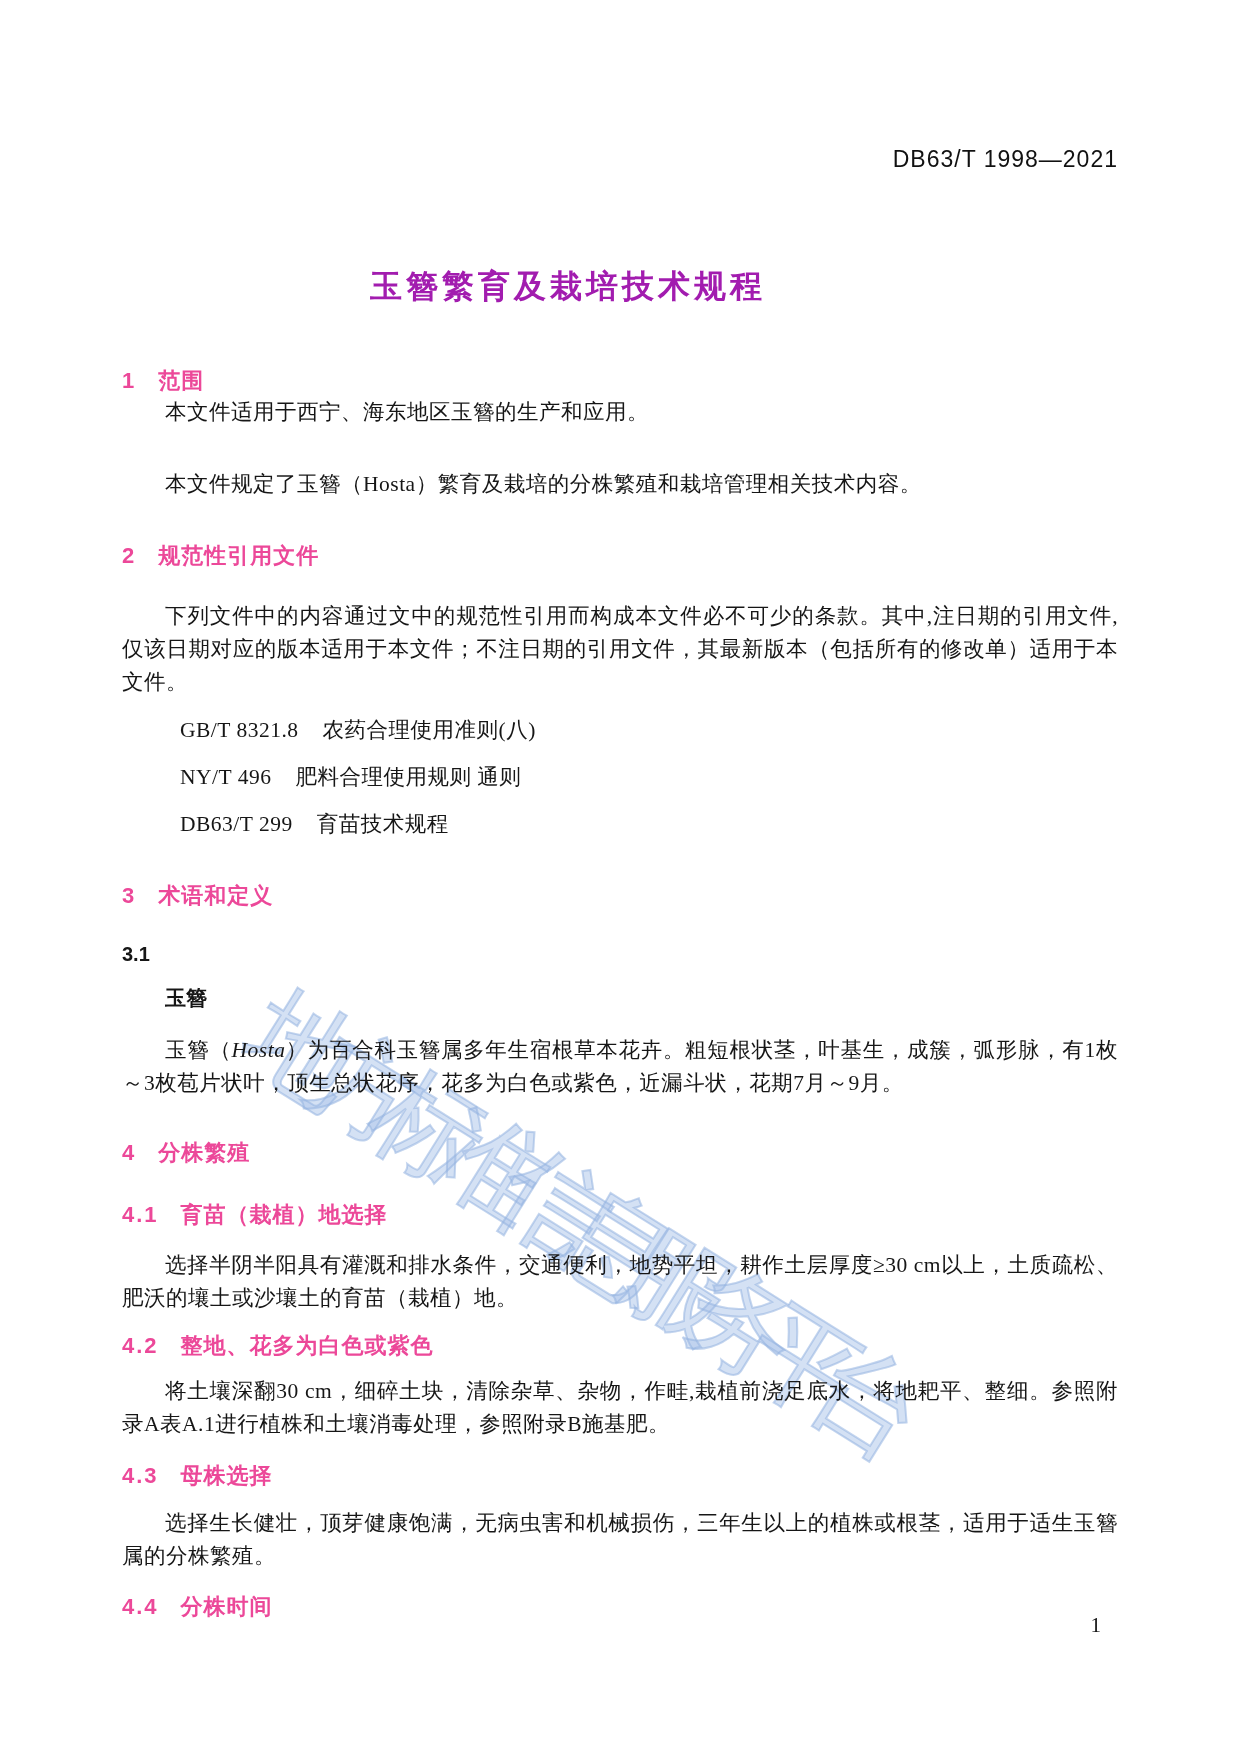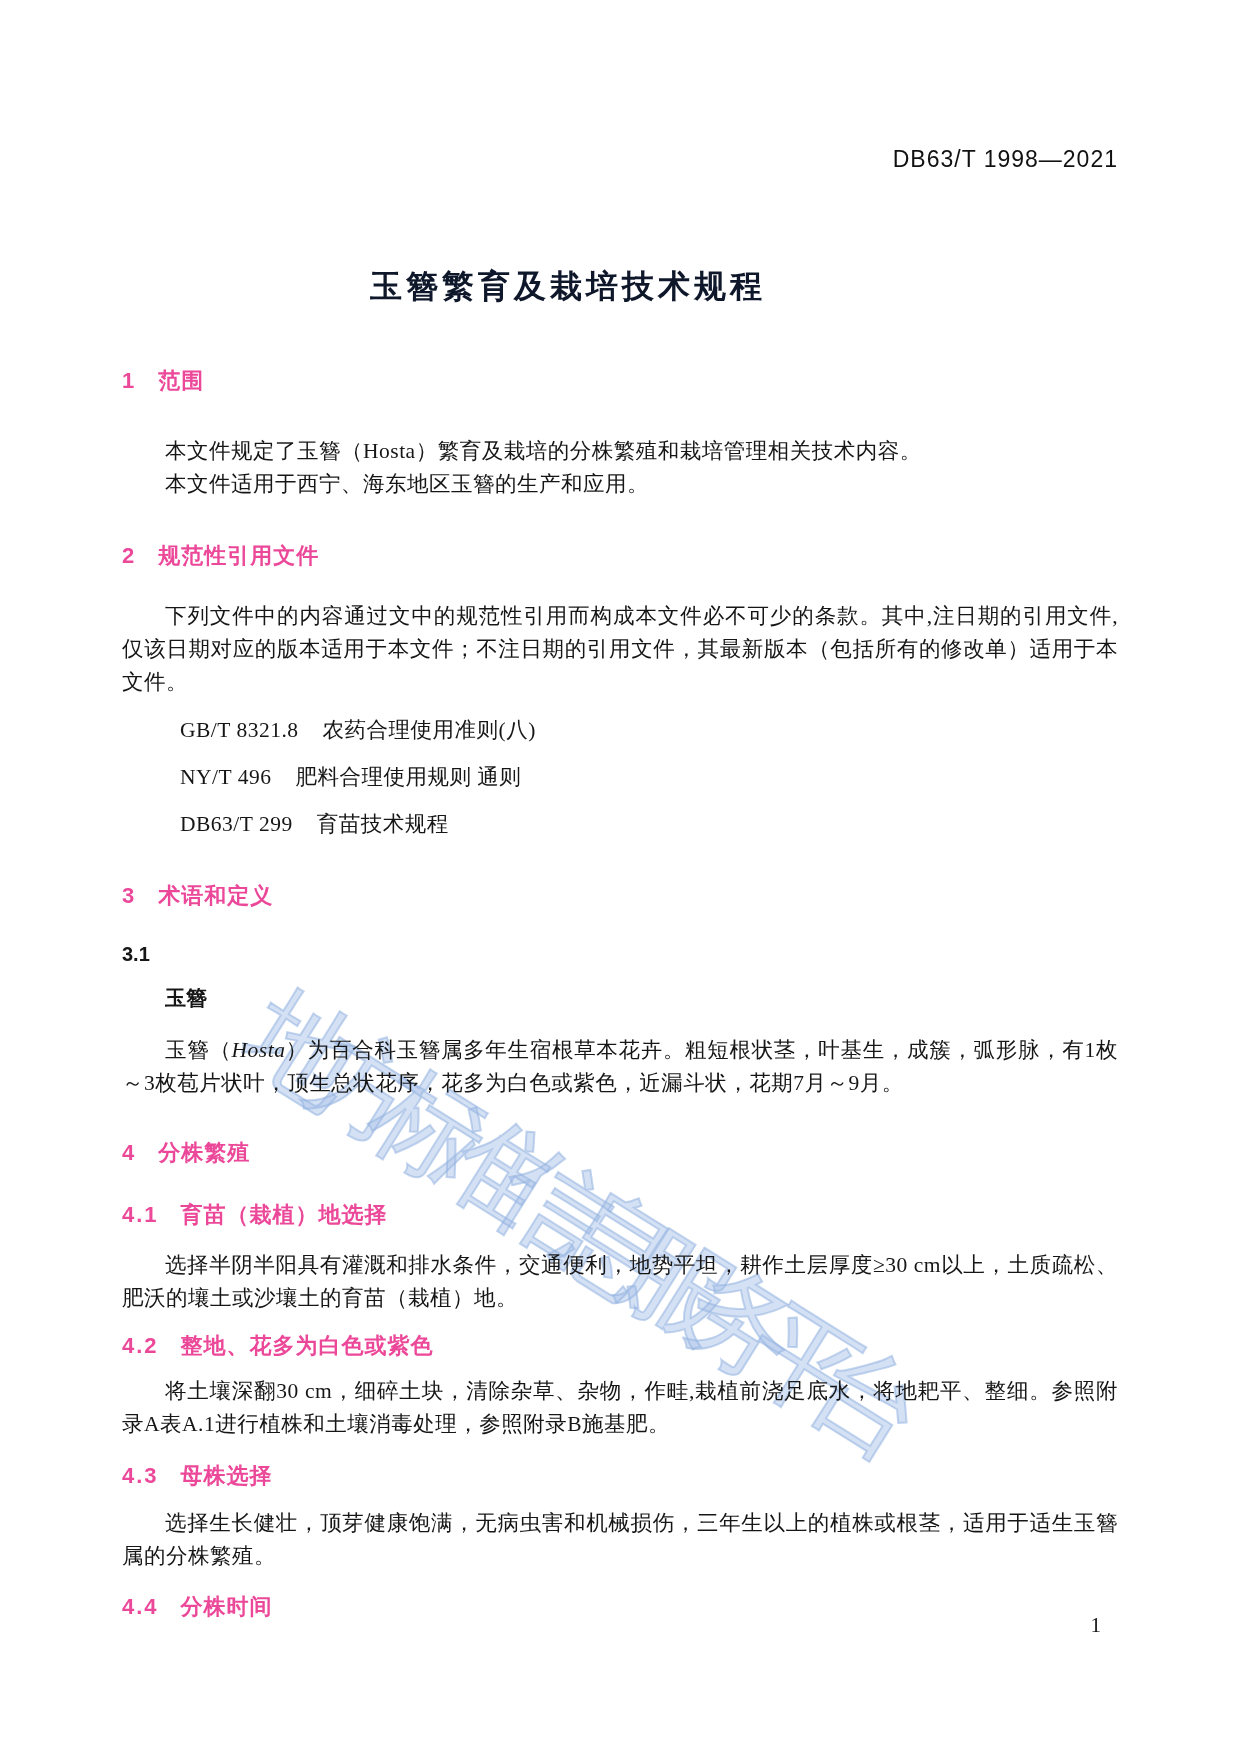--- a/index.html
+++ b/index.html
@@ -29,21 +29,21 @@
   .doc-title {
     position: relative;
     left: -52px;
     margin-top: 92px;
     text-align: center;
     font-family: "Liberation Sans", "DejaVu Sans", sans-serif;
     font-weight: bold;
     font-size: 32px;
     letter-spacing: 4px;
     line-height: 44px;
-    color: #0f172a;
+    color: #a21caf;
   }
   .sec-h {
     font-family: "Liberation Sans", "DejaVu Sans", sans-serif;
     font-weight: bold;
     font-size: 22px;
     line-height: 30px;
     letter-spacing: 1px;
     color: #ec4899;
   }
   .sec-no { display: inline-block; margin-right: 22px; letter-spacing: 2px; }
@@ -130,22 +130,22 @@
 
   <div class="content">
 
     <div class="doc-header">DB63/T 1998—2021</div>
 
     <div class="doc-title">玉簪繁育及栽培技术规程</div>
 
     <div class="sec-h mt-s1h">
       <span class="sec-no">1</span><span>范围</span>
     </div>
+    <p class="body-p">本文件适用于西宁、海东地区玉簪的生产和应用。</p>
     <p class="body-p mt-p1">本文件规定了玉簪（Hosta）繁育及栽培的分株繁殖和栽培管理相关技术内容。</p>
-    <p class="body-p">本文件适用于西宁、海东地区玉簪的生产和应用。</p>
 
     <div class="sec-h mt-s2h">
       <span class="sec-no">2</span><span>规范性引用文件</span>
     </div>
     <p class="body-p mt-p2">下列文件中的内容通过文中的规范性引用而构成本文件必不可少的条款。其中,注日期的引用文件,仅该日期对应的版本适用于本文件；不注日期的引用文件，其最新版本（包括所有的修改单）适用于本文件。</p>
     <div class="mt-refs">
       <p class="ref-line">
         <span class="ref-code">GB/T 8321.8</span><span>农药合理使用准则(八)</span>
       </p>
       <p class="ref-line">

